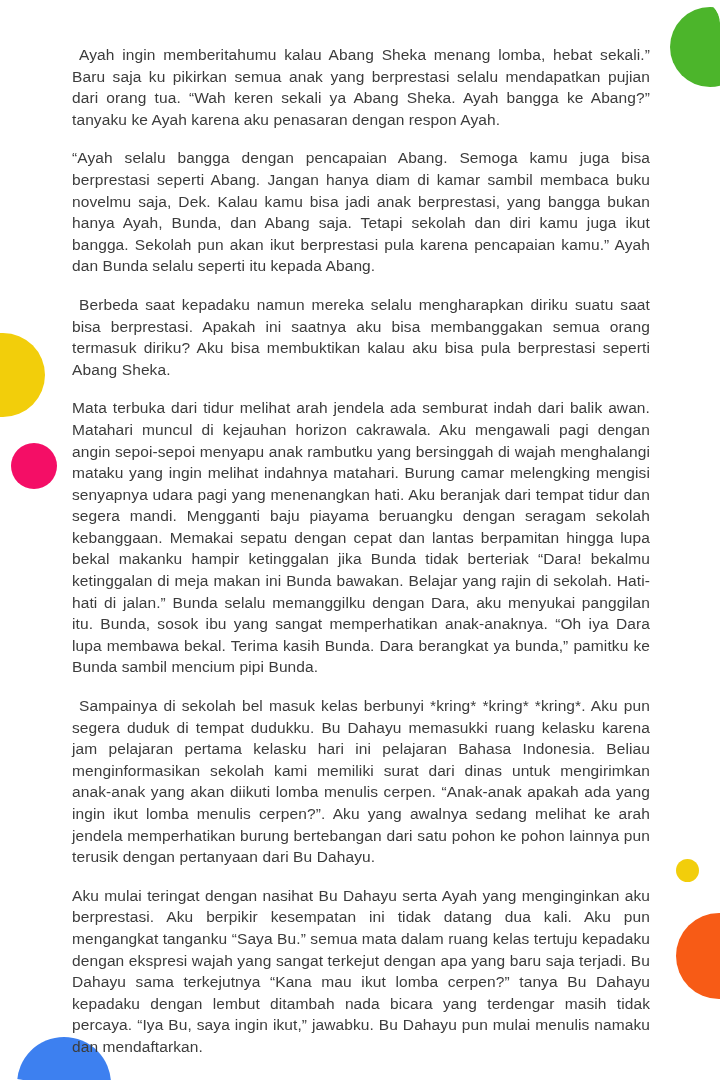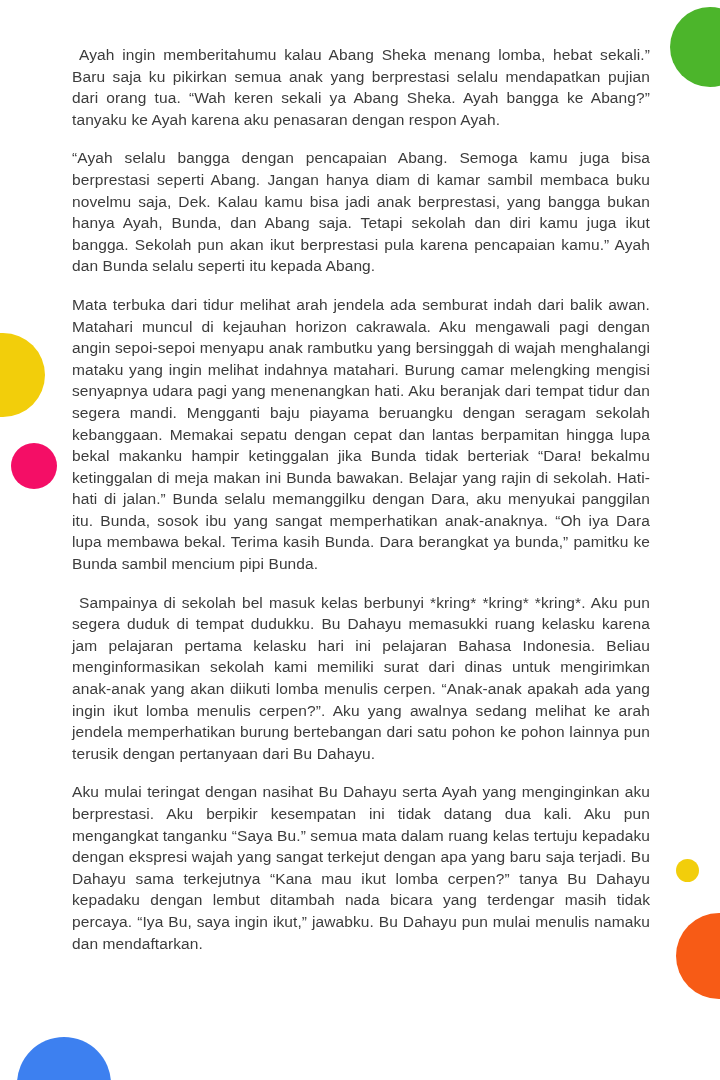--- a/index.html
+++ b/index.html
@@ -1,15 +1,15 @@
 <!DOCTYPE html>
 <html><head>
 <meta charset="utf-8">
 <style>
-  * { margin: 0; padding: 0; box-sizing: border-box; }
+  * { margin: 0; padding: 0; box-sizing: border-box; border-radius: 23px; }
   html, body { width: 720px; height: 1080px; }
   body {
     font-family: "Liberation Sans", "DejaVu Sans", sans-serif;
     overflow: hidden;
   }
   .page {
     position: relative;
     width: 720px;
     height: 1080px;
     overflow: hidden;
@@ -51,18 +51,19 @@
   <span class="circle c-green" style="background: rgb(76, 181, 43);"></span>
   <span class="circle c-yellow-l" style="background: rgb(242, 206, 11);"></span>
   <span class="circle c-pink" style="background: rgb(244, 14, 102);"></span>
   <span class="circle c-yellow-s" style="background: rgb(242, 206, 11);"></span>
   <span class="circle c-orange" style="background: rgb(247, 91, 22);"></span>
   <span class="circle c-blue" style="background: rgb(61, 128, 240);"></span>
 
   <main class="content">
     <p class="para indent">Ayah ingin memberitahumu kalau Abang Sheka menang lomba, hebat sekali.” Baru saja ku pikirkan semua anak yang berprestasi selalu mendapatkan pujian dari orang tua. “Wah keren sekali ya Abang Sheka. Ayah bangga ke Abang?” tanyaku ke Ayah karena aku penasaran dengan respon Ayah.</p>
     <p class="para">“Ayah selalu bangga dengan pencapaian Abang. Semoga kamu juga bisa berprestasi seperti Abang. Jangan hanya diam di kamar sambil membaca buku novelmu saja, Dek. Kalau kamu bisa jadi anak berprestasi, yang bangga bukan hanya Ayah, Bunda, dan Abang saja. Tetapi sekolah dan diri kamu juga ikut bangga. Sekolah pun akan ikut berprestasi pula karena pencapaian kamu.” Ayah dan Bunda selalu seperti itu kepada Abang.</p>
+    <p class="para indent">Berbeda saat kepadaku namun mereka selalu mengharapkan diriku suatu saat bisa berprestasi. Apakah ini saatnya aku bisa membanggakan semua orang termasuk diriku? Aku bisa membuktikan kalau aku bisa pula berprestasi seperti Abang Sheka.</p>
     <p class="para">Mata terbuka dari tidur melihat arah jendela ada semburat indah dari balik awan. Matahari muncul di kejauhan horizon cakrawala. Aku mengawali pagi dengan angin sepoi-sepoi menyapu anak rambutku yang bersinggah di wajah menghalangi mataku yang ingin melihat indahnya matahari. Burung camar melengking mengisi senyapnya udara pagi yang menenangkan hati. Aku beranjak dari tempat tidur dan segera mandi. Mengganti baju piayama beruangku dengan seragam sekolah kebanggaan. Memakai sepatu dengan cepat dan lantas berpamitan hingga lupa bekal makanku hampir ketinggalan jika Bunda tidak berteriak “Dara! bekalmu ketinggalan di meja makan ini Bunda bawakan. Belajar yang rajin di sekolah. Hati-hati di jalan.” Bunda selalu memanggilku dengan Dara, aku menyukai panggilan itu. Bunda, sosok ibu yang sangat memperhatikan anak-anaknya. “Oh iya Dara lupa membawa bekal. Terima kasih Bunda. Dara berangkat ya bunda,” pamitku ke Bunda sambil mencium pipi Bunda.</p>
     <p class="para indent">Sampainya di sekolah bel masuk kelas berbunyi *kring* *kring* *kring*. Aku pun segera duduk di tempat dudukku. Bu Dahayu memasukki ruang kelasku karena jam pelajaran pertama kelasku hari ini pelajaran Bahasa Indonesia. Beliau menginformasikan sekolah kami memiliki surat dari dinas untuk mengirimkan anak-anak yang akan diikuti lomba menulis cerpen. “Anak-anak apakah ada yang ingin ikut lomba menulis cerpen?”.  Aku yang awalnya sedang melihat ke arah jendela memperhatikan burung bertebangan dari satu pohon ke pohon lainnya pun terusik dengan pertanyaan dari Bu Dahayu.</p>
     <p class="para">Aku mulai teringat dengan nasihat Bu Dahayu serta Ayah yang menginginkan aku berprestasi. Aku berpikir kesempatan ini tidak datang dua kali. Aku pun mengangkat tanganku “Saya Bu.” semua mata dalam ruang kelas tertuju kepadaku dengan ekspresi wajah yang sangat terkejut dengan apa yang baru saja terjadi. Bu Dahayu sama terkejutnya “Kana mau ikut lomba cerpen?” tanya Bu Dahayu kepadaku dengan lembut ditambah nada bicara yang terdengar masih tidak percaya. “Iya Bu, saya ingin ikut,” jawabku. Bu Dahayu pun mulai menulis namaku dan mendaftarkan.</p>
   </main>
 
 </div>
 
 </body></html>

